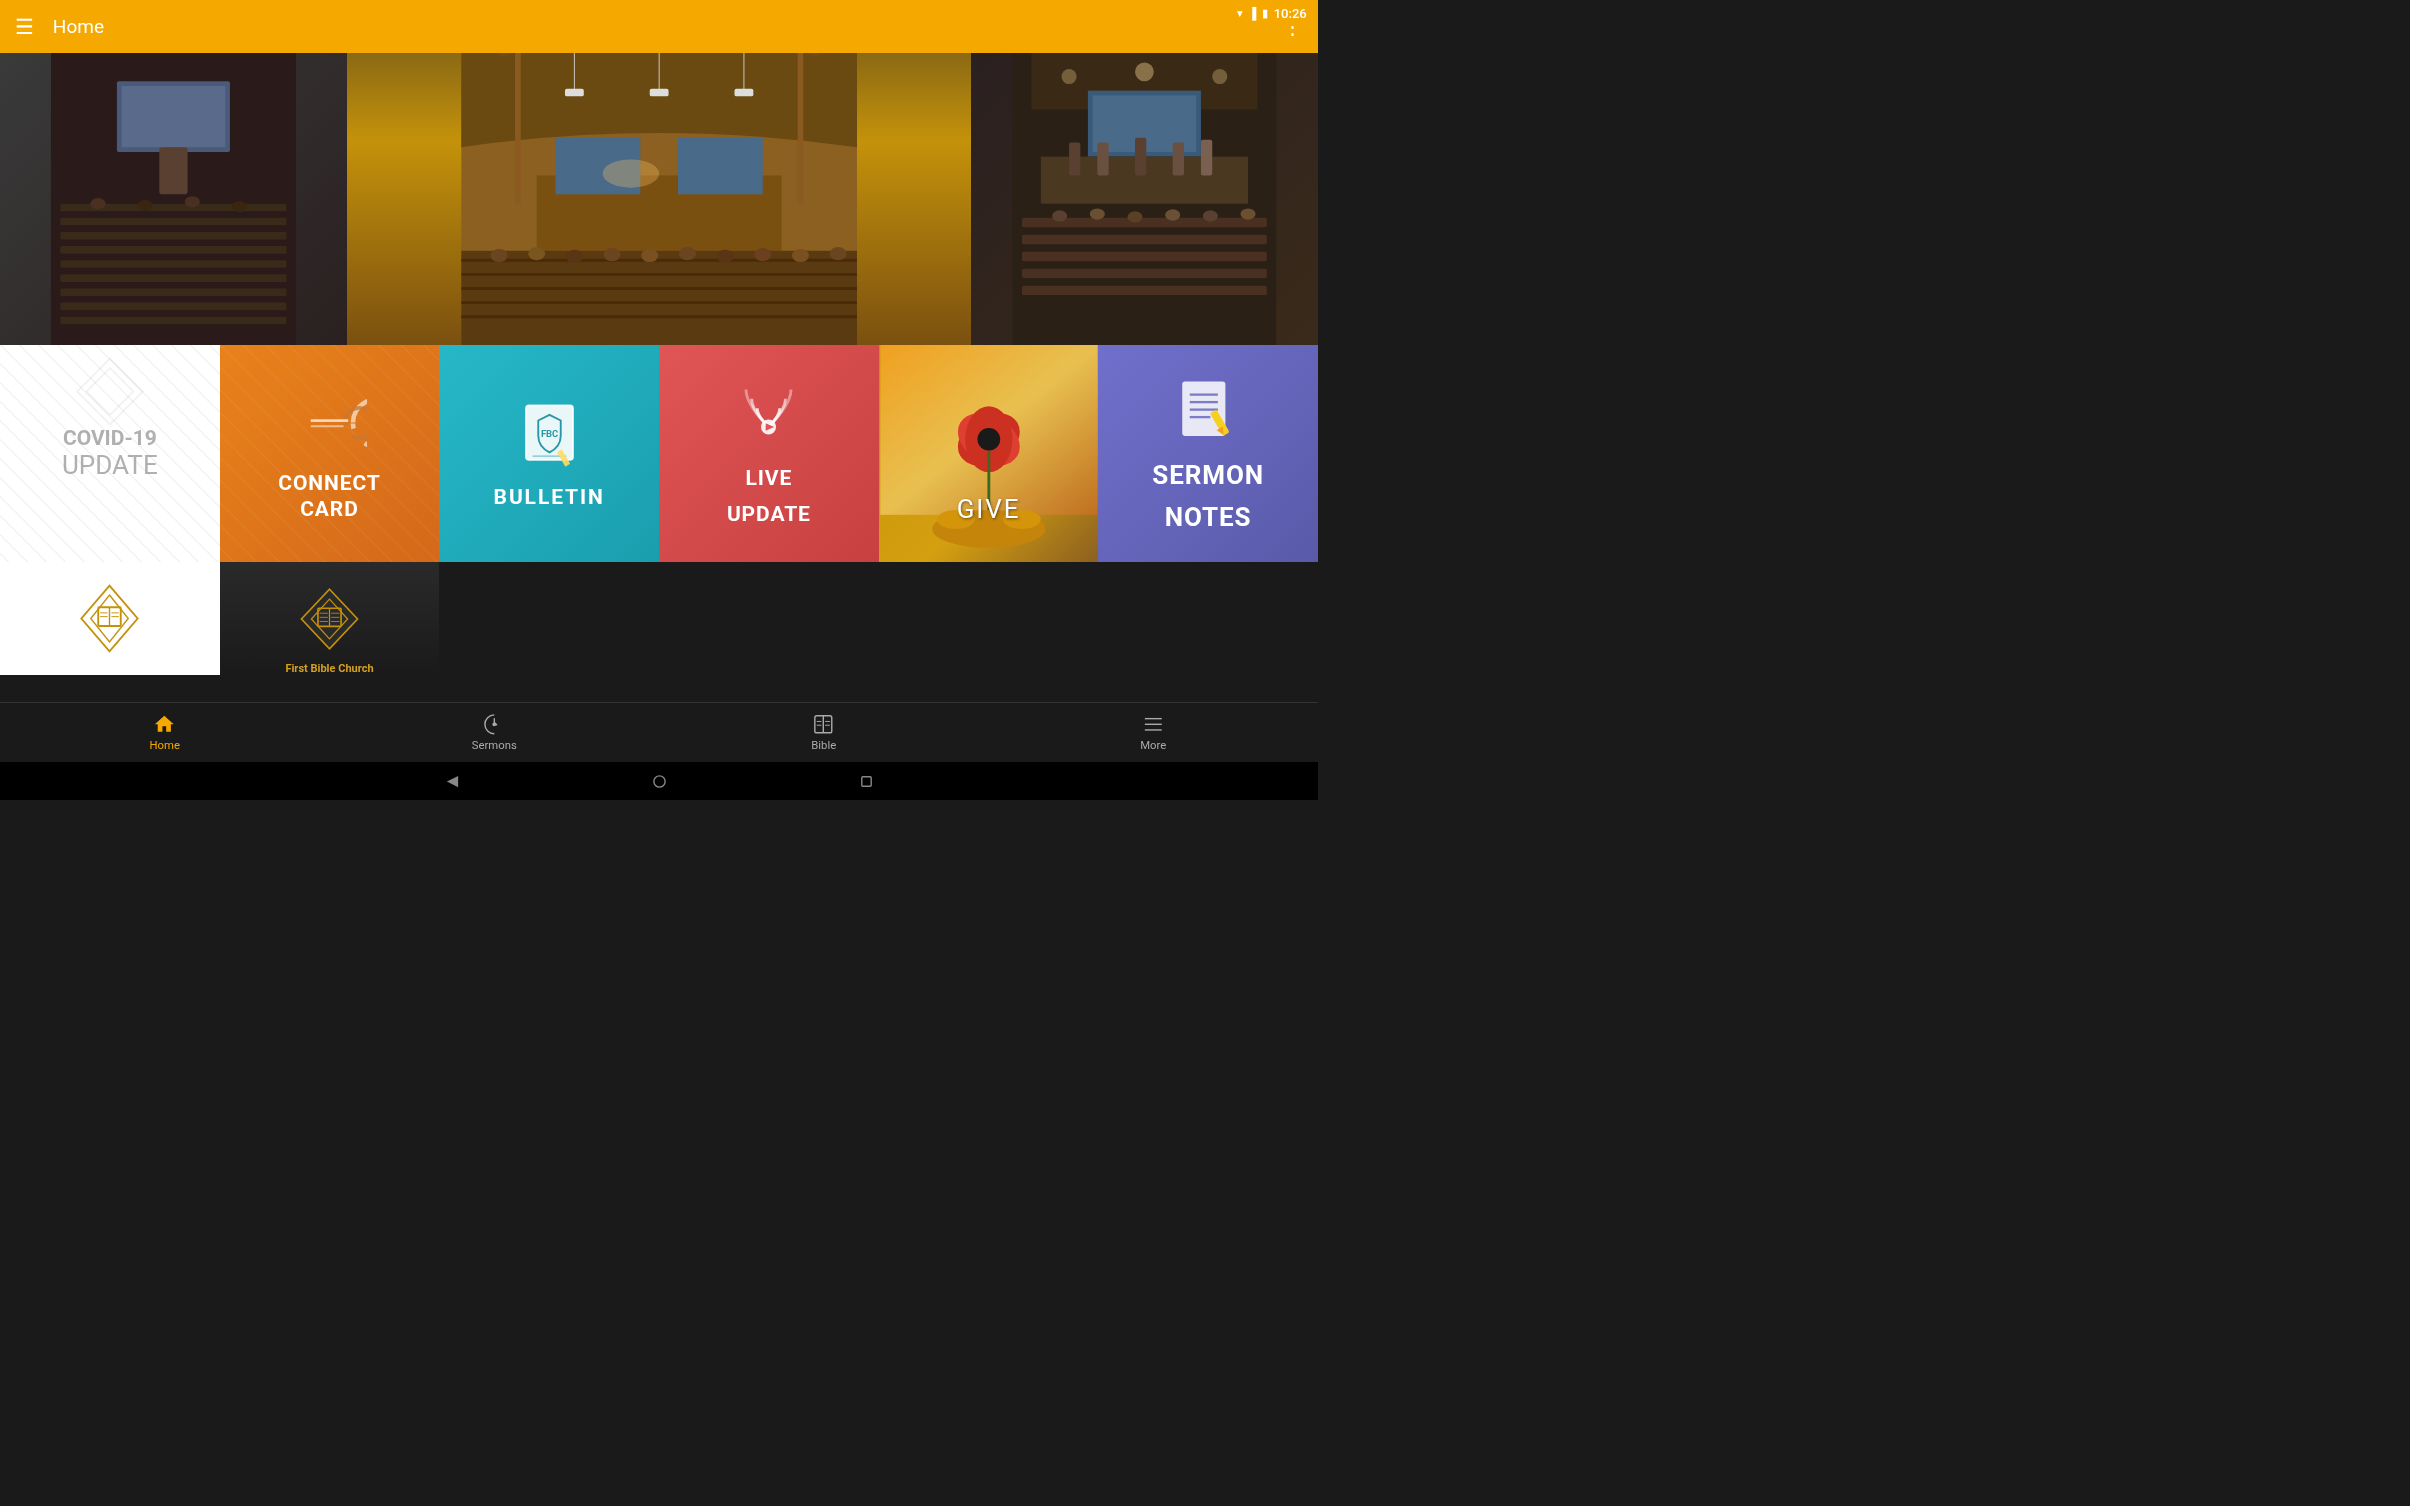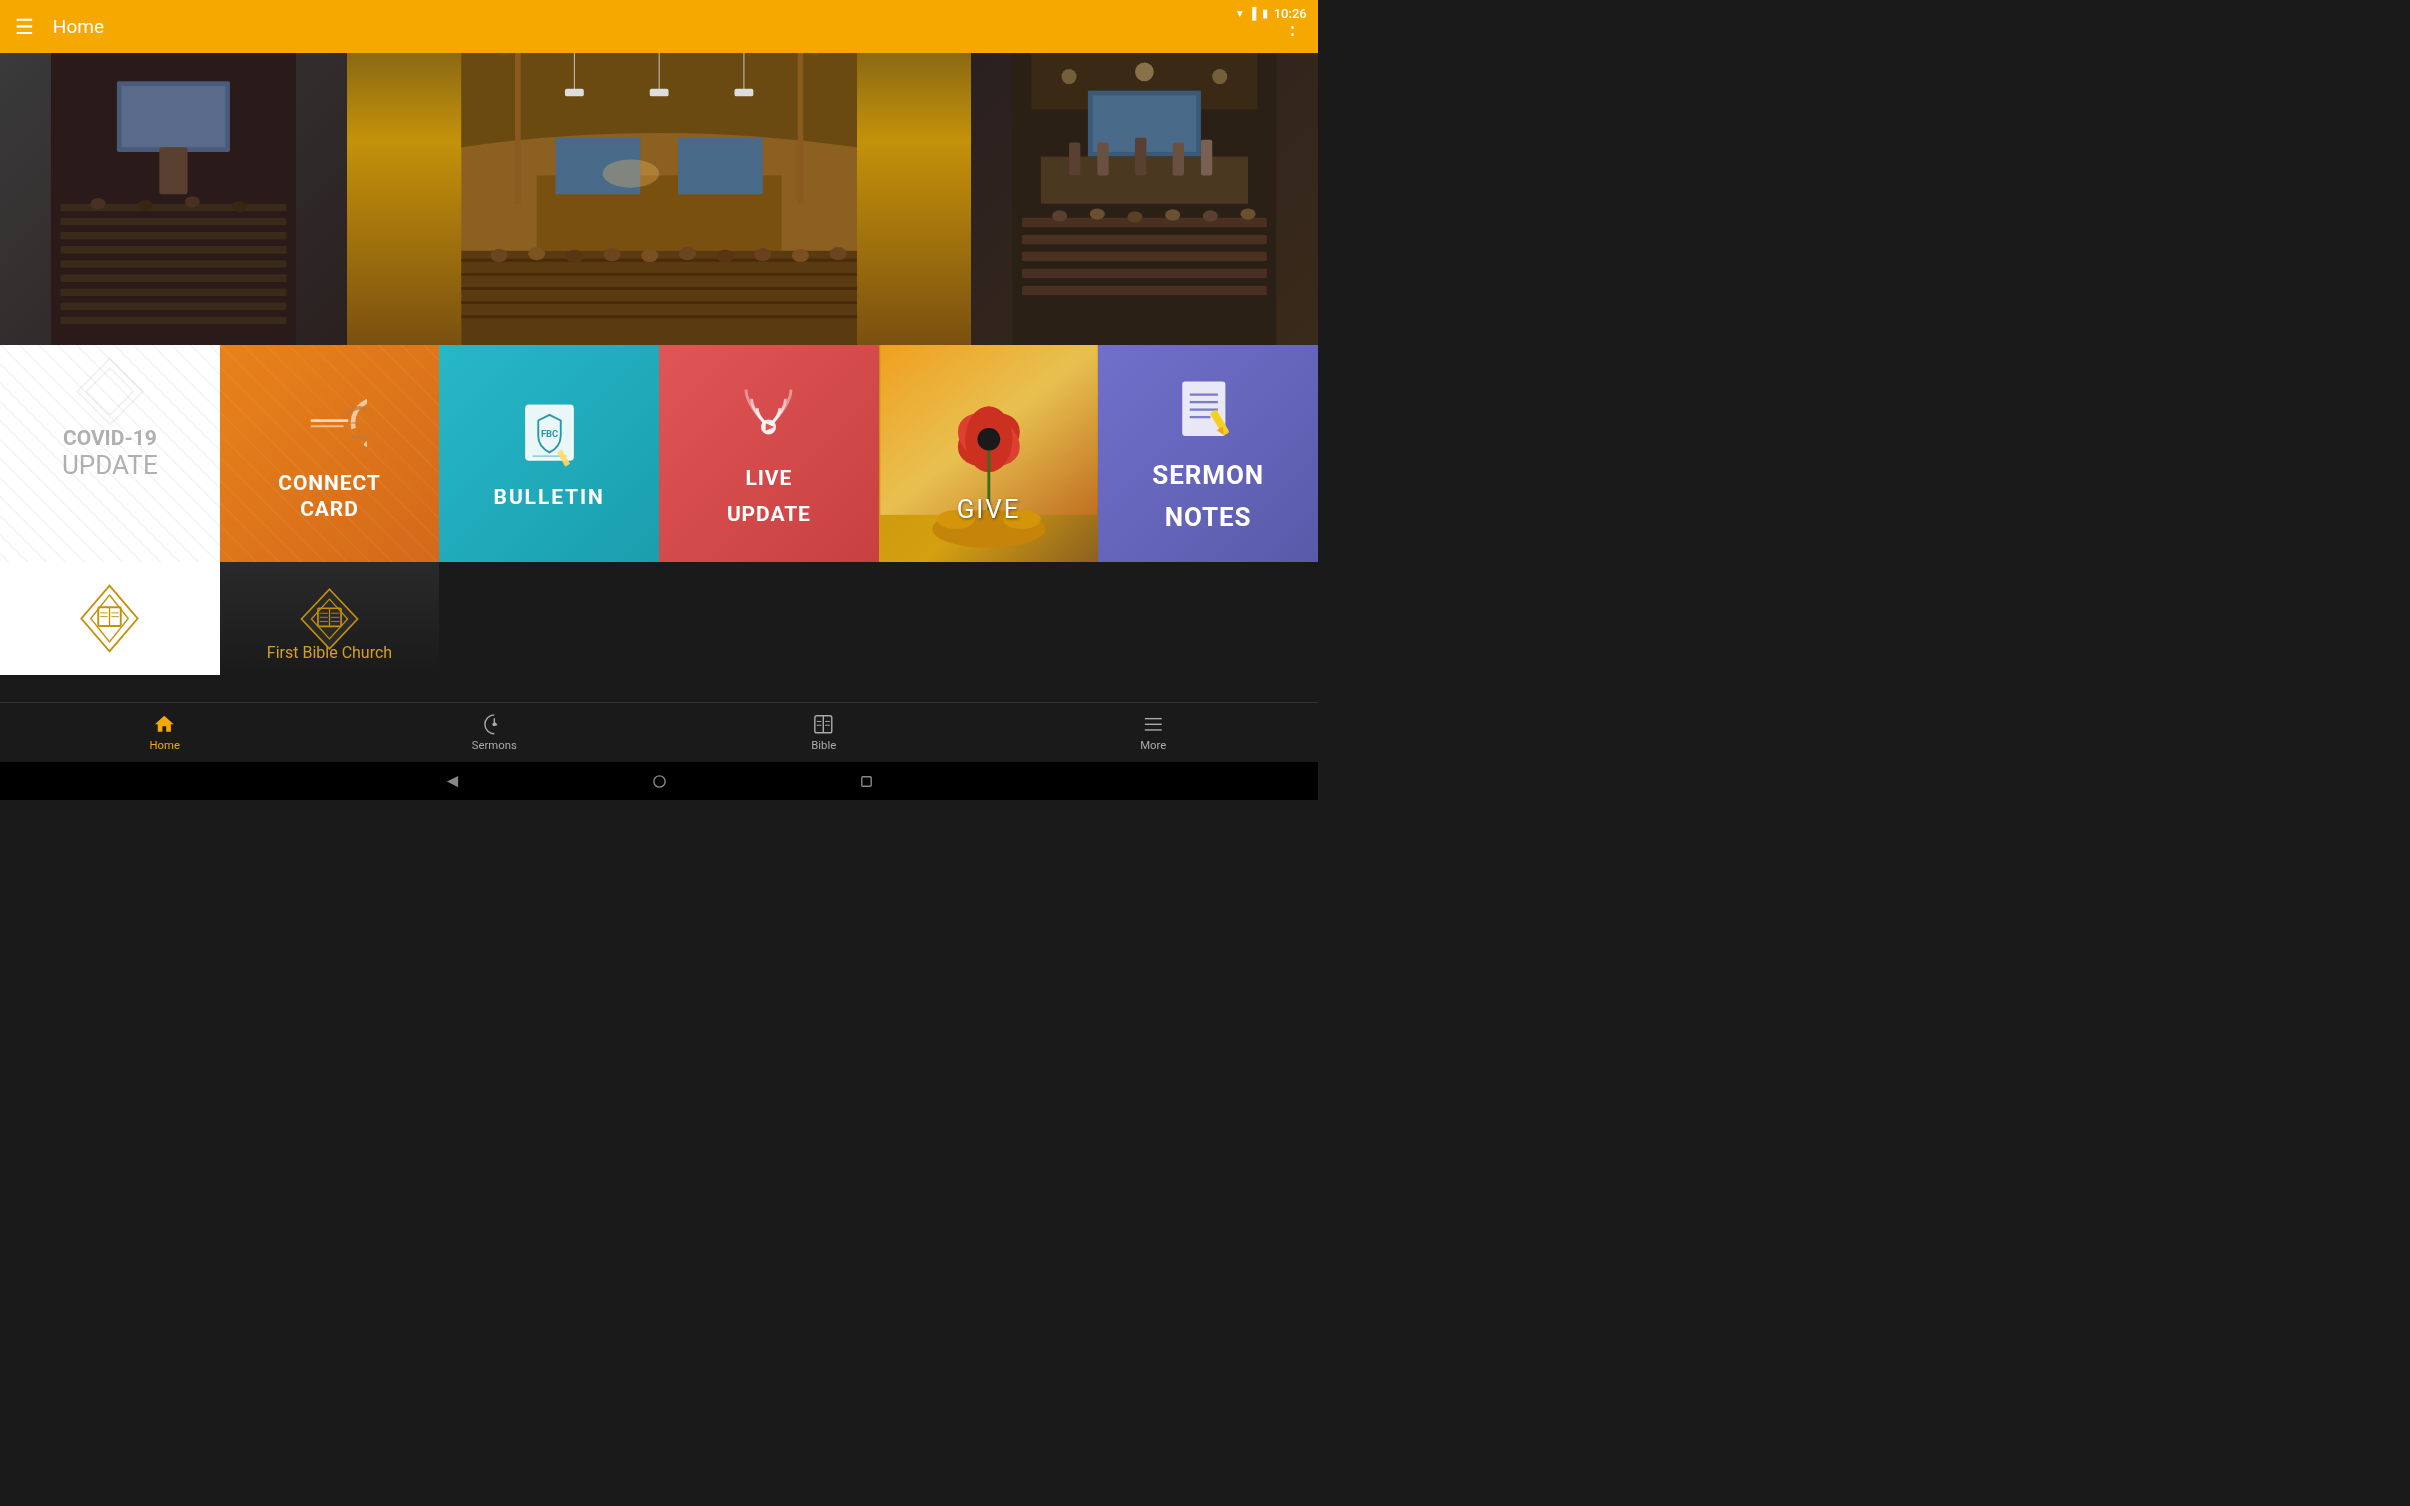--- a/index.html
+++ b/index.html
@@ -331,25 +331,25 @@
       height: 19px;
       display: flex;
       align-items: center;
       justify-content: center;
       cursor: pointer;
     }
 
     
     .fbc-church-name {
       color: #D4A020;
-      font-size: 16px;
-      font-weight: 400;
-      text-align: center;
-      position: absolute;
-      bottom: 13px;
+      font-size: 11px;
+      font-weight: 700;
+      text-align: center;
+      position: absolute;
+      bottom: 0;
       left: 0; right: 0;
     }
   </style>
 </head>
 <body>
 
 <div id="status-bar">
   <span class="status-icon">▾</span>
   <span class="status-icon">▐</span>
   <span class="status-icon">▮</span>

